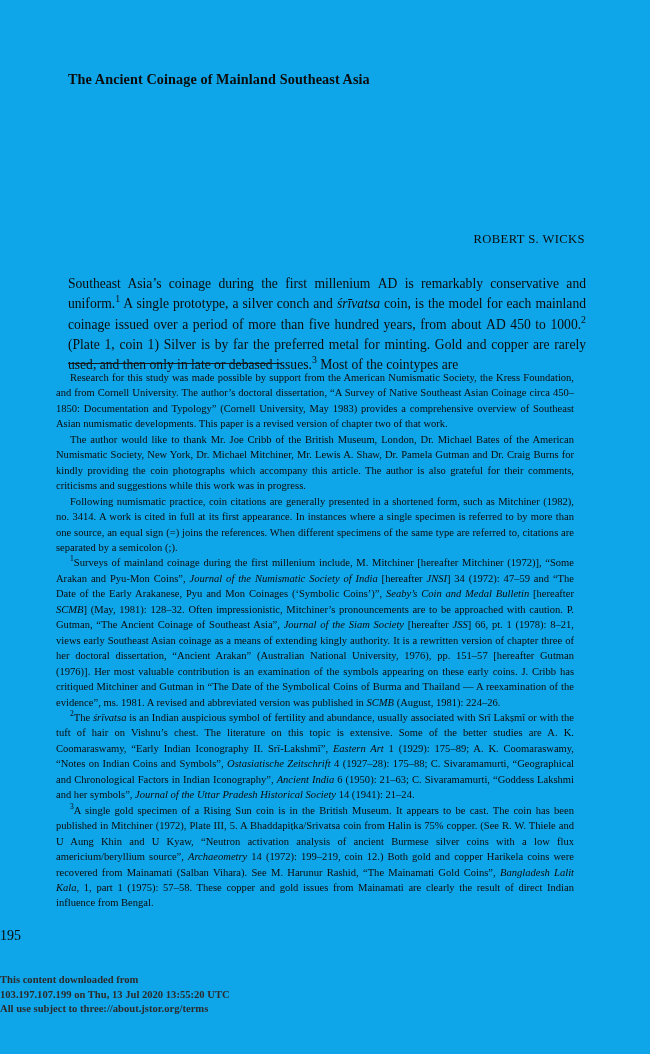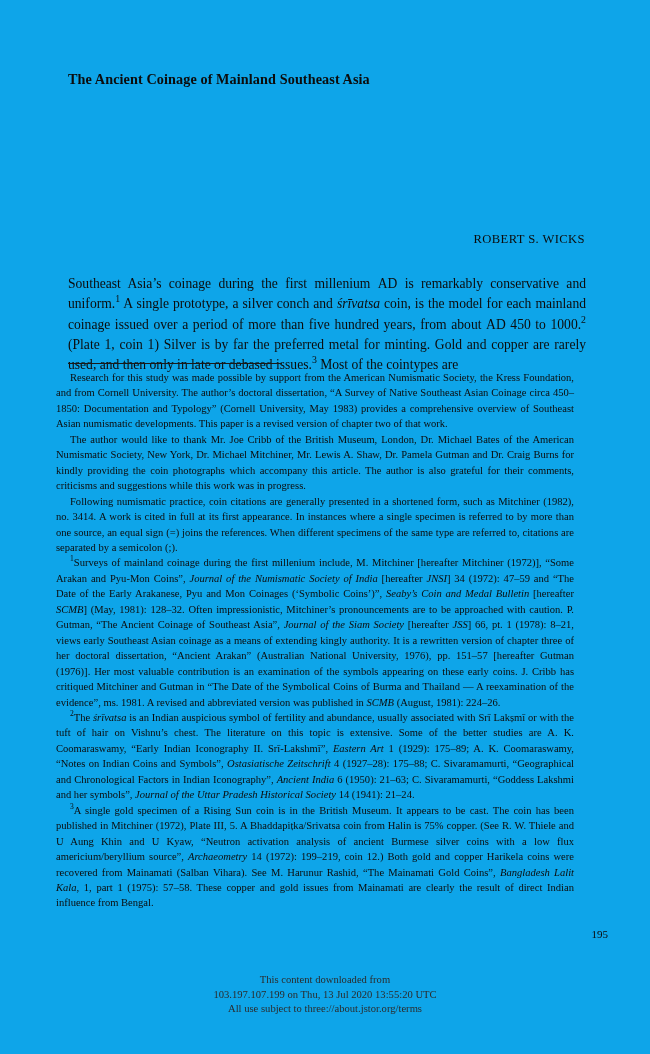--- a/index.html
+++ b/index.html
@@ -97,34 +97,34 @@
   }
   .it { font-style: italic; }
   .sc { font-variant: small-caps; }
 
   
   #page-number {
     position: absolute;
     left: 0;
     top: 928px;
     width: 608px;
-    text-align: right;
-    font-size: 11px;
+    text-align: left;
+    font-size: 14px;
   }
 
   
   #jstor-footer {
     position: absolute;
     left: 0;
     top: 973px;
     width: 650px;
-    text-align: center;
     font-size: 10.6px;
     line-height: 14.6px;
     color: #2b2b2b;
+    font-weight: bold;
   }
 
   .block { display: block; }
 </style>
 </head>
 <body>
 
 <div id="page">
 
   <h1 id="article-title">The Ancient Coinage of Mainland Southeast Asia</h1>

